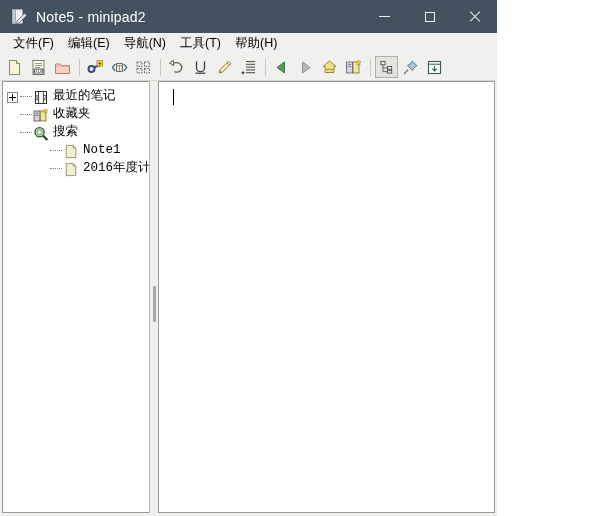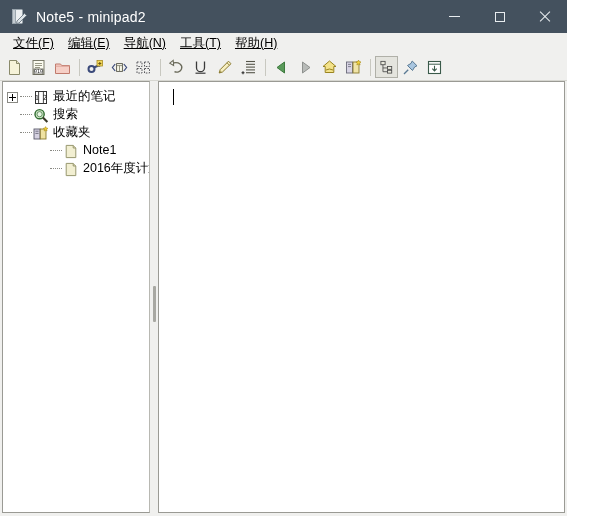--- a/index.html
+++ b/index.html
@@ -4,21 +4,21 @@
 <style>
   html, body {
     margin: 0; padding: 0;
     width: 601px; height: 516px;
     overflow: hidden;
     background: #ffffff;
     font-family: "Liberation Sans", "DejaVu Sans", sans-serif;
   }
   #app {
     position: relative;
-    width: 567px; height: 516px;
+    width: 497px; height: 516px;
     background: #f0f0ee;
     display: flex; flex-direction: column;
     box-sizing: border-box;
   }
 
   
   .titlebar {
     height: 33px;
     background: #44515e;
     display: flex; align-items: center;
@@ -68,21 +68,20 @@
     display: flex; align-items: center;
     padding-left: 6px;
     flex: 0 0 auto;
     font-size: 12.5px;
     color: #000000;
   }
   .menu-item {
     padding: 2px 7px 3px 7px;
     white-space: nowrap;
     line-height: 1;
-    text-decoration: underline;
   }
 
   
   .toolbar {
     height: 26px;
     background: #f0f0ee;
     display: flex; align-items: center;
     padding-left: 3px;
     flex: 0 0 auto;
     border-bottom: 1px solid #d6d6d0;
@@ -184,21 +183,21 @@
     border-top: 1px dotted #8a8a84;
     flex: 0 0 auto;
     margin-right: 1px;
   }
   .tree-icon {
     width: 16px; height: 15px;
     margin-right: 4px;
     flex: 0 0 auto;
     position: relative;
   }
-  .tree-label { line-height: 1; padding-bottom: 1px; }
+  .tree-label { line-height: 1; padding-bottom: 1px; font-family: Liberation Mono, monospace; }
 
   svg { display: block; }
 </style>
 </head>
 <body>
 
 <div id="app">
 
   <div class="titlebar">
     <div class="title-icon">
@@ -427,41 +426,41 @@
               </svg>
             </div>
             <div class="tree-label">最近的笔记</div>
           </div>
           <div class="tree-row">
             <div class="t-indent" style="width: 4px;"></div>
             <div style="width: 13px; flex: 0 0 auto;"></div>
             <div class="dotline"></div>
             <div class="tree-icon">
               <svg width="16" height="15" viewBox="0 0 16 15">
-                <circle cx="6.6" cy="6.2" r="4.6" fill="#cfe6c8" stroke="#2f6b2f" stroke-width="1.4"></circle>
-                <circle cx="6.6" cy="6.2" r="2.6" fill="#eaf6e6" stroke="#2f6b2f" stroke-width="0.7"></circle>
-                <line x1="9.9" y1="9.6" x2="14.4" y2="14.1" stroke="#3a3a2a" stroke-width="2.1"></line>
-              </svg>
-            </div>
-            <div class="tree-label">搜索</div>
-          </div>
-          <div class="tree-row">
-            <div class="t-indent" style="width: 4px;"></div>
-            <div style="width: 13px; flex: 0 0 auto;"></div>
-            <div class="dotline"></div>
-            <div class="tree-icon">
-              <svg width="16" height="15" viewBox="0 0 16 15">
                 <rect x="1" y="3" width="6" height="10" fill="#d6d2e2" stroke="#5a5a6a" stroke-width="0.9"></rect>
                 <rect x="7.3" y="3" width="5.7" height="10" fill="#efe2a2" stroke="#8a7a30" stroke-width="0.9"></rect>
                 <line x1="2.4" y1="5.2" x2="5.6" y2="5.2" stroke="#5a5a6a" stroke-width="0.8"></line>
                 <line x1="2.4" y1="7.4" x2="5.6" y2="7.4" stroke="#5a5a6a" stroke-width="0.8"></line>
                 <path d="M12.6 0.6 l0.7 1.5 1.6 0.2 -1.2 1.1 0.35 1.6 -1.45 -0.8 -1.45 0.8 0.35 -1.6 -1.2 -1.1 1.6 -0.2 Z" fill="#f2cf3a" stroke="#a88a10" stroke-width="0.55"></path>
               </svg>
             </div>
             <div class="tree-label">收藏夹</div>
+          </div>
+          <div class="tree-row">
+            <div class="t-indent" style="width: 4px;"></div>
+            <div style="width: 13px; flex: 0 0 auto;"></div>
+            <div class="dotline"></div>
+            <div class="tree-icon">
+              <svg width="16" height="15" viewBox="0 0 16 15">
+                <circle cx="6.6" cy="6.2" r="4.6" fill="#cfe6c8" stroke="#2f6b2f" stroke-width="1.4"></circle>
+                <circle cx="6.6" cy="6.2" r="2.6" fill="#eaf6e6" stroke="#2f6b2f" stroke-width="0.7"></circle>
+                <line x1="9.9" y1="9.6" x2="14.4" y2="14.1" stroke="#3a3a2a" stroke-width="2.1"></line>
+              </svg>
+            </div>
+            <div class="tree-label">搜索</div>
           </div>
           <div class="tree-row">
             <div class="t-indent" style="width: 34px;"></div>
             <div style="width: 13px; flex: 0 0 auto;"></div>
             <div class="dotline"></div>
             <div class="tree-icon">
               <svg width="16" height="15" viewBox="0 0 16 15">
                 <path d="M3.2 1.4 h7 l2.6 2.6 v9.6 h-9.6 z" fill="#f2efd2" stroke="#97976f" stroke-width="1"></path>
                 <path d="M10.2 1.4 v2.6 h2.6" fill="#e2dfb8" stroke="#97976f" stroke-width="1"></path>
               </svg>

